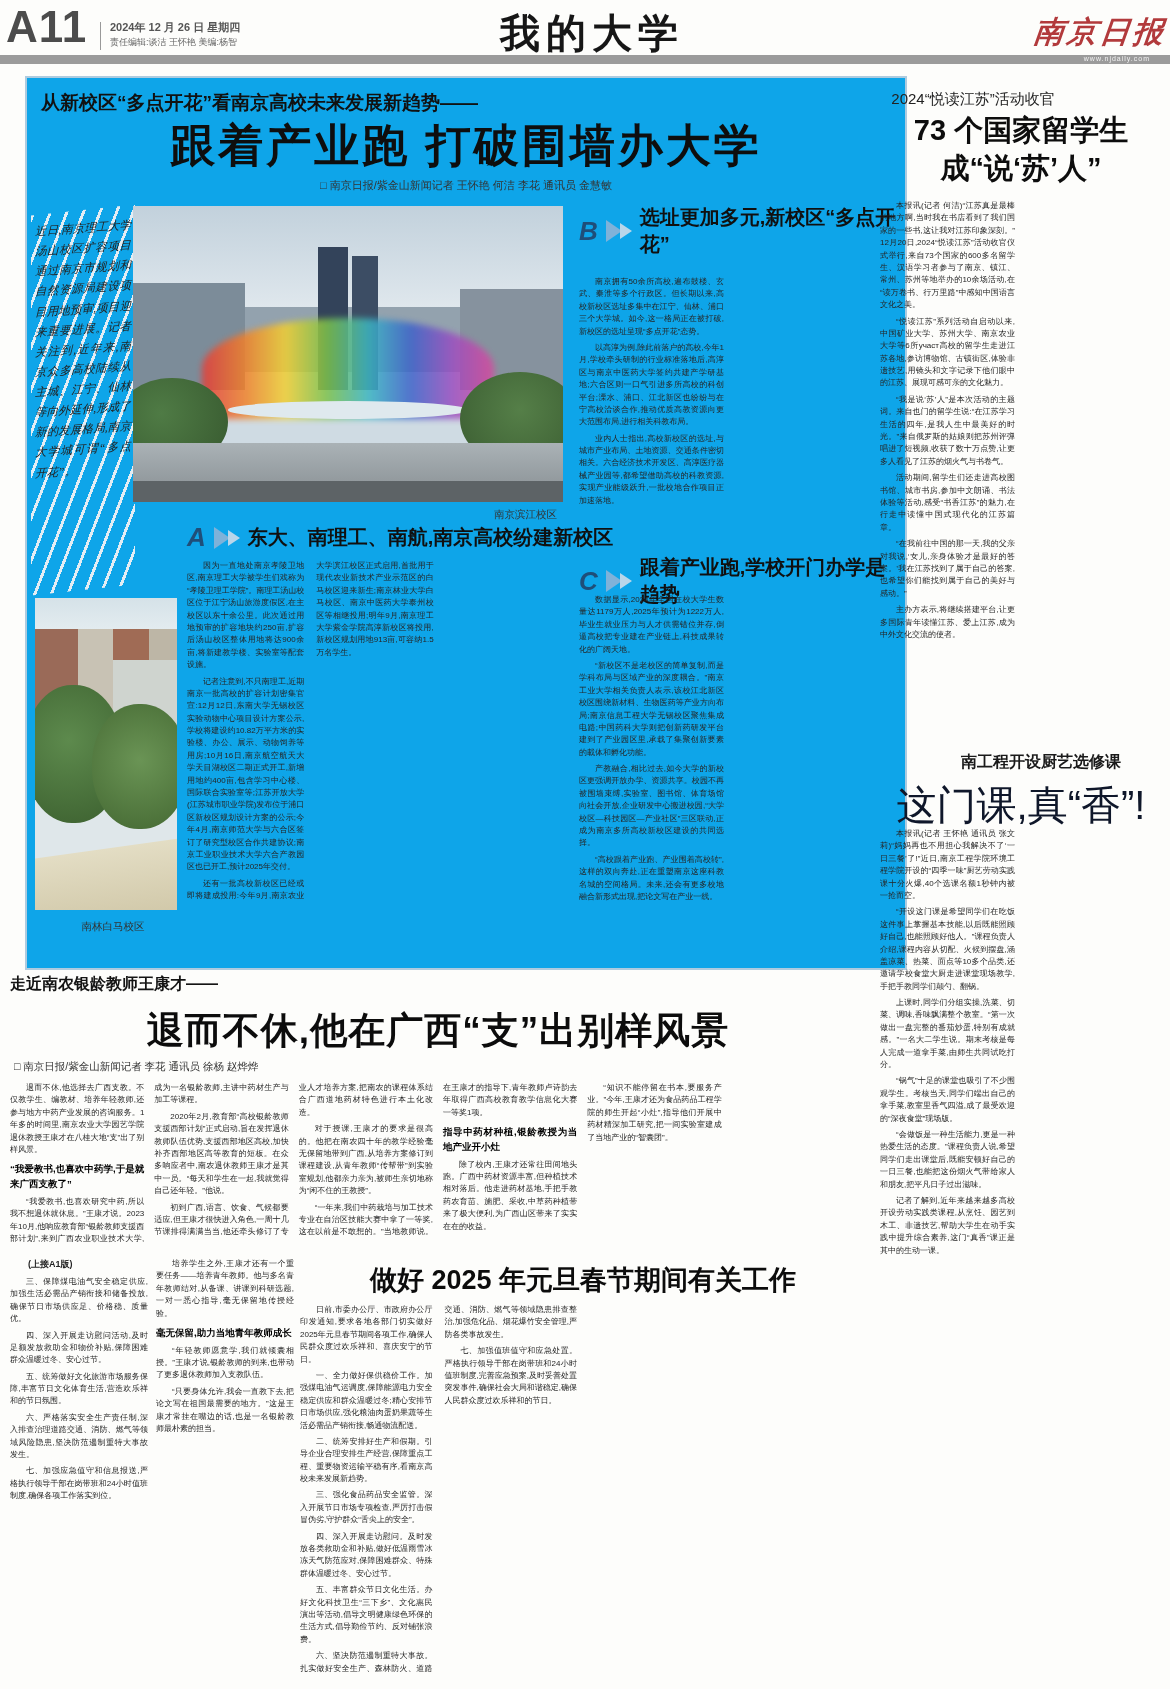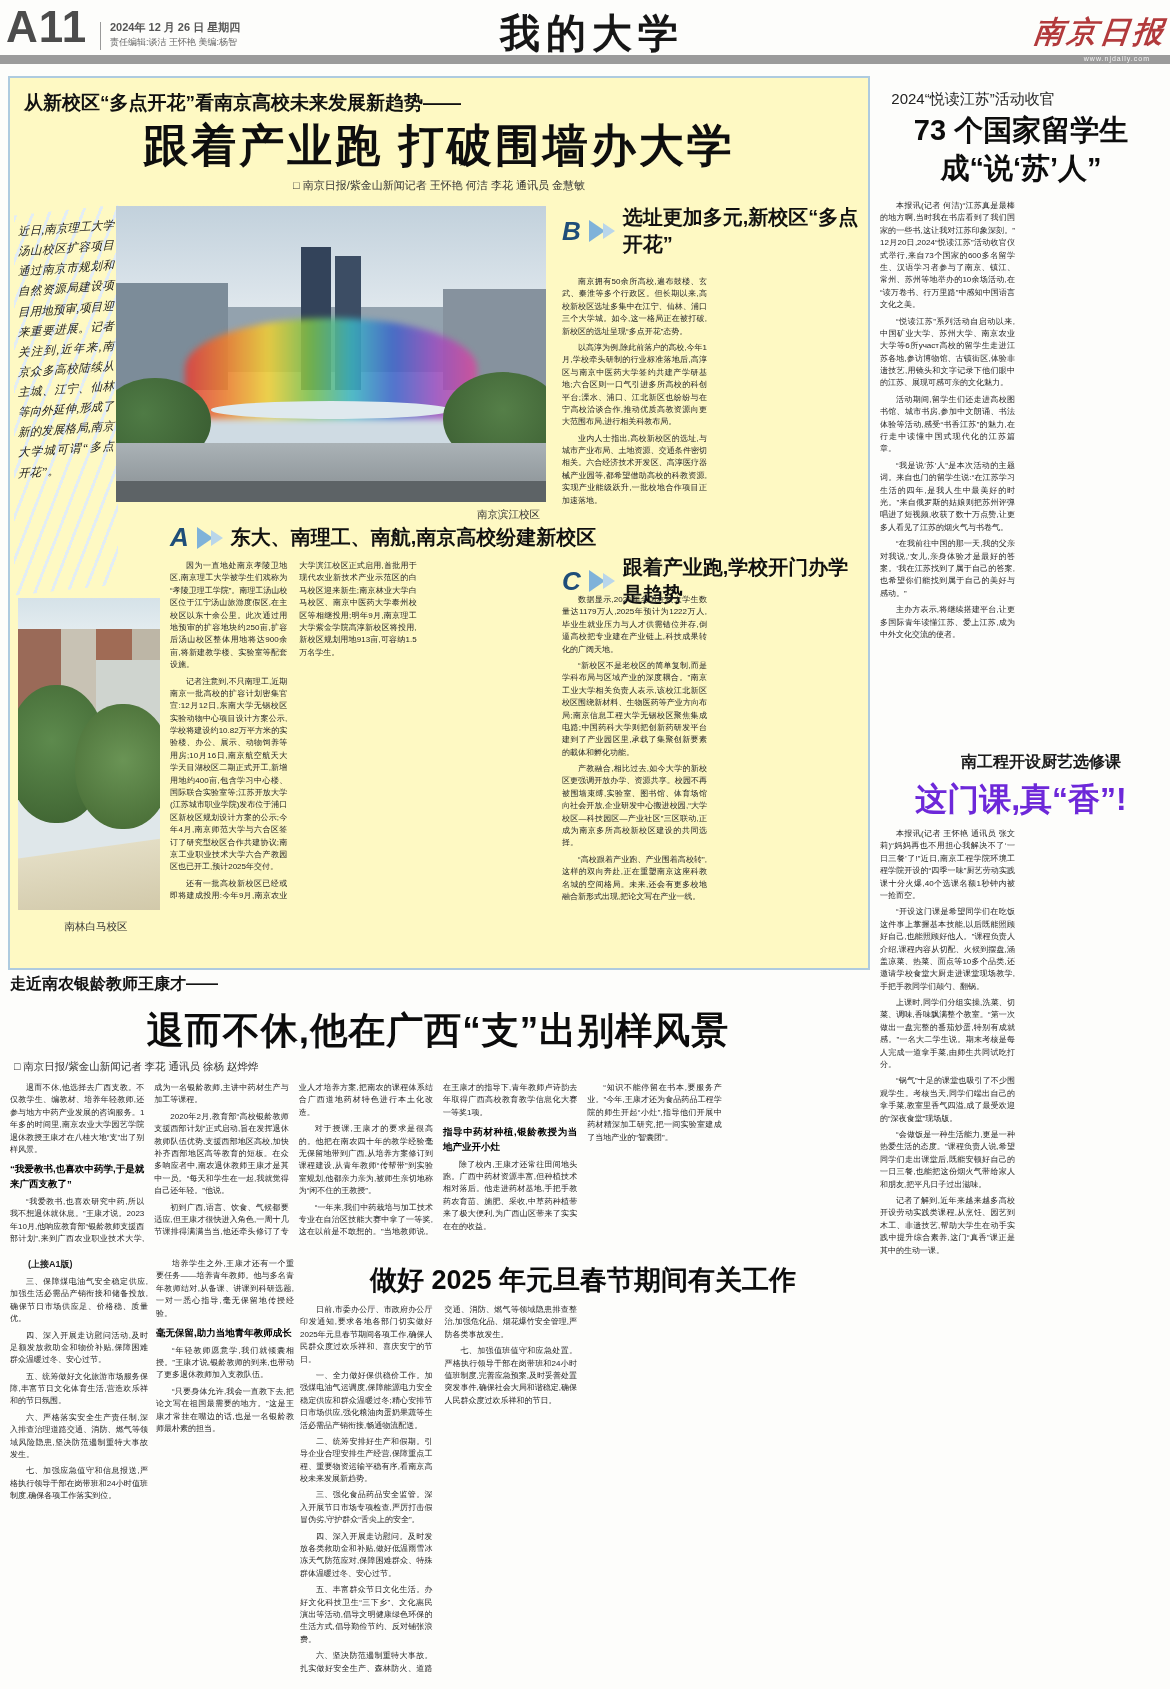--- a/index.html
+++ b/index.html
@@ -10,21 +10,21 @@
   .pageno{position:absolute;left:6px;top:2px;font-size:44px;font-weight:bold;color:#4c4c4c;letter-spacing:1px;}
   .hdr-div{position:absolute;left:100px;top:22px;width:1px;height:28px;background:#999;}
   .hdr-date{position:absolute;left:110px;top:20px;font-size:11px;color:#555;font-weight:bold;}
   .hdr-ed{position:absolute;left:110px;top:36px;font-size:9px;color:#666;}
   .sec-title{position:absolute;left:0;right:0;top:6px;text-align:center;font-size:40px;font-weight:bold;color:#161616;letter-spacing:6px;}
   .logo{position:absolute;right:18px;top:12px;font-family:"Liberation Serif",serif;font-style:italic;
         font-size:30px;font-weight:bold;color:#b23a3c;letter-spacing:3px;transform:skewX(-6deg);}
   .graybar{position:absolute;left:0;top:55px;width:1170px;height:9px;background:#9b9b9b;}
   .logourl{position:absolute;right:20px;top:55px;font-size:7px;color:#f2f2f2;letter-spacing:1px;}
   
-  .mainbox{position:absolute;left:8px;top:76px;width:858px;height:890px;border:2px solid #aecbdf;background:#fef9c3;}
+  .mainbox{position:absolute;left:25px;top:76px;width:858px;height:890px;border:2px solid #aecbdf;background:#0ea5e9;padding-left:20px;}
   .m-kick{position:absolute;left:14px;top:12px;font-size:19px;font-weight:bold;color:#111;}
   .m-head{position:absolute;left:0;right:0;top:38px;text-align:center;font-size:45px;font-weight:bold;color:#0e0e0e;letter-spacing:3px;}
   .m-by{position:absolute;left:0;right:0;top:100px;text-align:center;font-size:11px;color:#333;}
   .intro-wrap{position:absolute;left:8px;top:140px;width:96px;height:360px;}
   .intro-deco{position:absolute;left:-4px;top:-8px;width:104px;height:380px;
       background:repeating-linear-gradient(112deg,#e3edf4 0 3px,transparent 3px 16px);transform:skewY(-6deg);}
   .intro-txt{position:relative;font-family:"Liberation Serif",serif;font-style:italic;font-size:11.5px;
       line-height:1.75;color:#222;text-align:justify;transform:skewY(-4deg);}
   
   .photo1{position:absolute;left:106px;top:128px;width:430px;height:296px;overflow:hidden;background:#cfdbe3;}
@@ -65,21 +65,21 @@
   .bbody{position:absolute;left:552px;top:166px;width:302px;height:300px;column-count:2;column-gap:12px;margin-top:32px;}
   .cbody{position:absolute;left:552px;top:516px;width:302px;height:352px;column-count:2;column-gap:12px;}
   .b-sec{left:552px;top:126px;}
   .c-sec{left:552px;top:476px;}
   .a-sec{left:160px;top:444px;}
   
   .r-kick1{position:absolute;left:832px;top:90px;width:282px;text-align:center;font-size:15px;color:#222;}
   .r-head1{position:absolute;left:880px;top:112px;width:282px;text-align:center;font-size:29px;font-weight:bold;line-height:1.3;color:#0d0d0d;}
   .r1body{position:absolute;left:880px;top:200px;width:282px;height:495px;column-count:2;column-gap:12px;}
   .r-kick2{position:absolute;left:900px;top:752px;width:282px;text-align:center;font-size:16px;font-weight:bold;color:#1a1a1a;}
-  .r-head2{position:absolute;left:880px;top:778px;width:282px;text-align:center;font-size:32px;font-weight:bold;color:#6d28d9;}
+  .r-head2{position:absolute;left:880px;top:778px;width:282px;text-align:center;font-size:40px;font-weight:normal;color:#0f172a;}
   .r2body{position:absolute;left:880px;top:828px;width:282px;height:848px;column-count:2;column-gap:12px;}
   
   .mid-kick{position:absolute;left:10px;top:974px;font-size:16px;font-weight:bold;color:#141414;}
   .mid-head{position:absolute;left:10px;top:1006px;width:856px;text-align:center;font-size:37px;font-weight:bold;color:#0c0c0c;letter-spacing:1px;}
   .mid-by{position:absolute;left:14px;top:1060px;font-size:10.5px;color:#333;}
   .midbody{position:absolute;left:10px;top:1082px;width:856px;height:168px;column-count:6;column-gap:10px;}
   
   .b-col1{position:absolute;left:10px;top:1258px;width:138px;height:420px;}
   .b-col2{position:absolute;left:156px;top:1258px;width:138px;height:420px;}
   .cont-tag{font-weight:bold;font-size:9px;margin:0 0 4px 0;}
@@ -183,22 +183,22 @@
   </div>
 
   <div class="r-kick1">2024“悦读江苏”活动收官</div>
   <div class="r-head1">
     <div>73 个国家留学生</div>
     <div>成“说‘苏’人”</div>
   </div>
   <div class="colbody r1body">
     <p>本报讯(记者 何洁)“江苏真是最棒的地方啊,当时我在书店看到了我们国家的一些书,这让我对江苏印象深刻。”12月20日,2024“悦读江苏”活动收官仪式举行,来自73个国家的600多名留学生、汉语学习者参与了南京、镇江、常州、苏州等地举办的10余场活动,在“读万卷书、行万里路”中感知中国语言文化之美。</p>
     <p>“悦读江苏”系列活动自启动以来,中国矿业大学、苏州大学、南京农业大学等6所участ高校的留学生走进江苏各地,参访博物馆、古镇街区,体验非遗技艺,用镜头和文字记录下他们眼中的江苏、展现可感可亲的文化魅力。</p>
+    <p>“我是说‘苏’人”是本次活动的主题词。来自也门的留学生说:“在江苏学习生活的四年,是我人生中最美好的时光。”来自俄罗斯的姑娘则把苏州评弹唱进了短视频,收获了数十万点赞,让更多人看见了江苏的烟火气与书卷气。</p>
     <p>活动期间,留学生们还走进高校图书馆、城市书房,参加中文朗诵、书法体验等活动,感受“书香江苏”的魅力,在行走中读懂中国式现代化的江苏篇章。</p>
-    <p>“我是说‘苏’人”是本次活动的主题词。来自也门的留学生说:“在江苏学习生活的四年,是我人生中最美好的时光。”来自俄罗斯的姑娘则把苏州评弹唱进了短视频,收获了数十万点赞,让更多人看见了江苏的烟火气与书卷气。</p>
     <p>“在我前往中国的那一天,我的父亲对我说,‘女儿,亲身体验才是最好的答案。’我在江苏找到了属于自己的答案,也希望你们能找到属于自己的美好与感动。”</p>
     <p>主办方表示,将继续搭建平台,让更多国际青年读懂江苏、爱上江苏,成为中外文化交流的使者。</p>
   </div>
 
   <div class="r-kick2">南工程开设厨艺选修课</div>
   <div class="r-head2">这门课,真“香”!</div>
   <div class="colbody r2body">
     <p>本报讯(记者 王怀艳 通讯员 张文莉)“妈妈再也不用担心我解决不了‘一日三餐’了!”近日,南京工程学院环境工程学院开设的“四季一味”厨艺劳动实践课十分火爆,40个选课名额1秒钟内被一抢而空。</p>
     <p>“开设这门课是希望同学们在吃饭这件事上掌握基本技能,以后既能照顾好自己,也能照顾好他人。”课程负责人介绍,课程内容从切配、火候到摆盘,涵盖凉菜、热菜、面点等10多个品类,还邀请学校食堂大厨走进课堂现场教学,手把手教同学们颠勺、翻锅。</p>
     <p>上课时,同学们分组实操,洗菜、切菜、调味,香味飘满整个教室。“第一次做出一盘完整的番茄炒蛋,特别有成就感。”一名大二学生说。期末考核是每人完成一道拿手菜,由师生共同试吃打分。</p>

